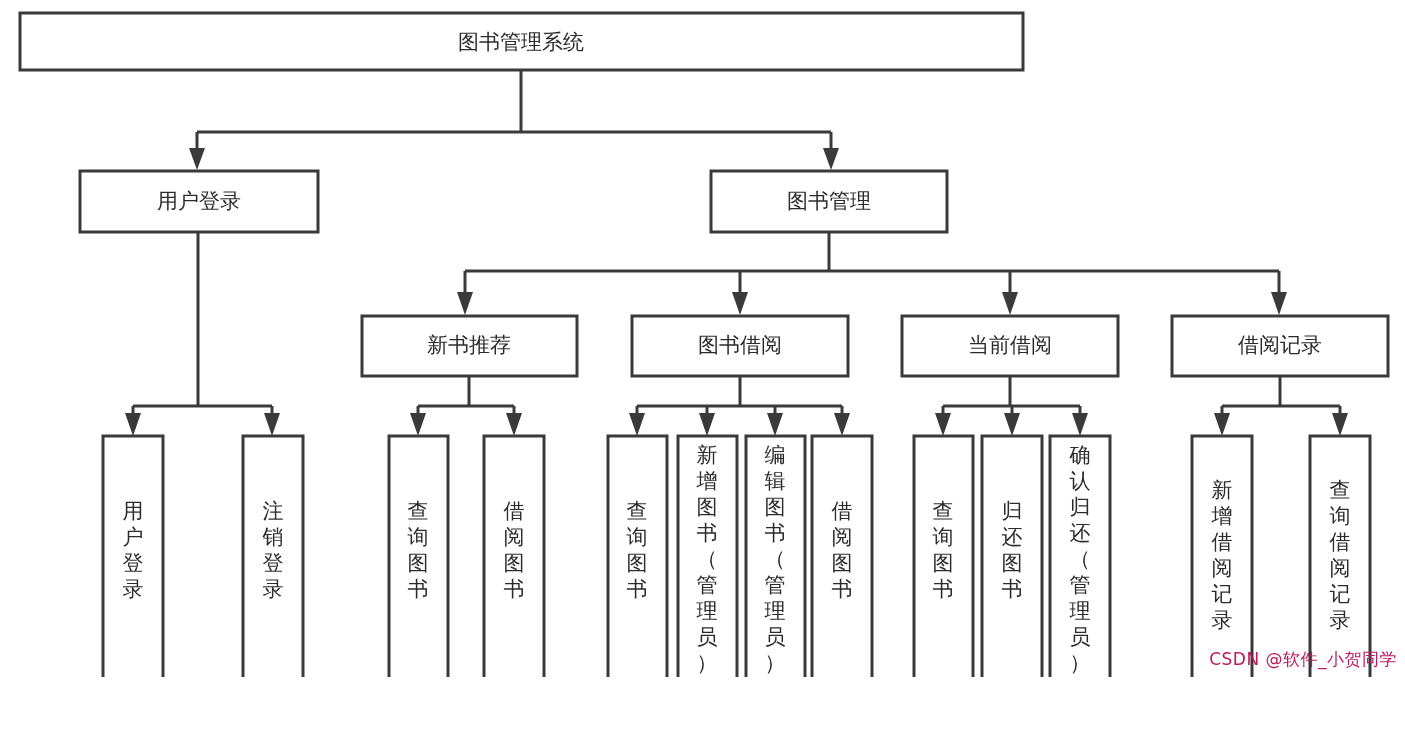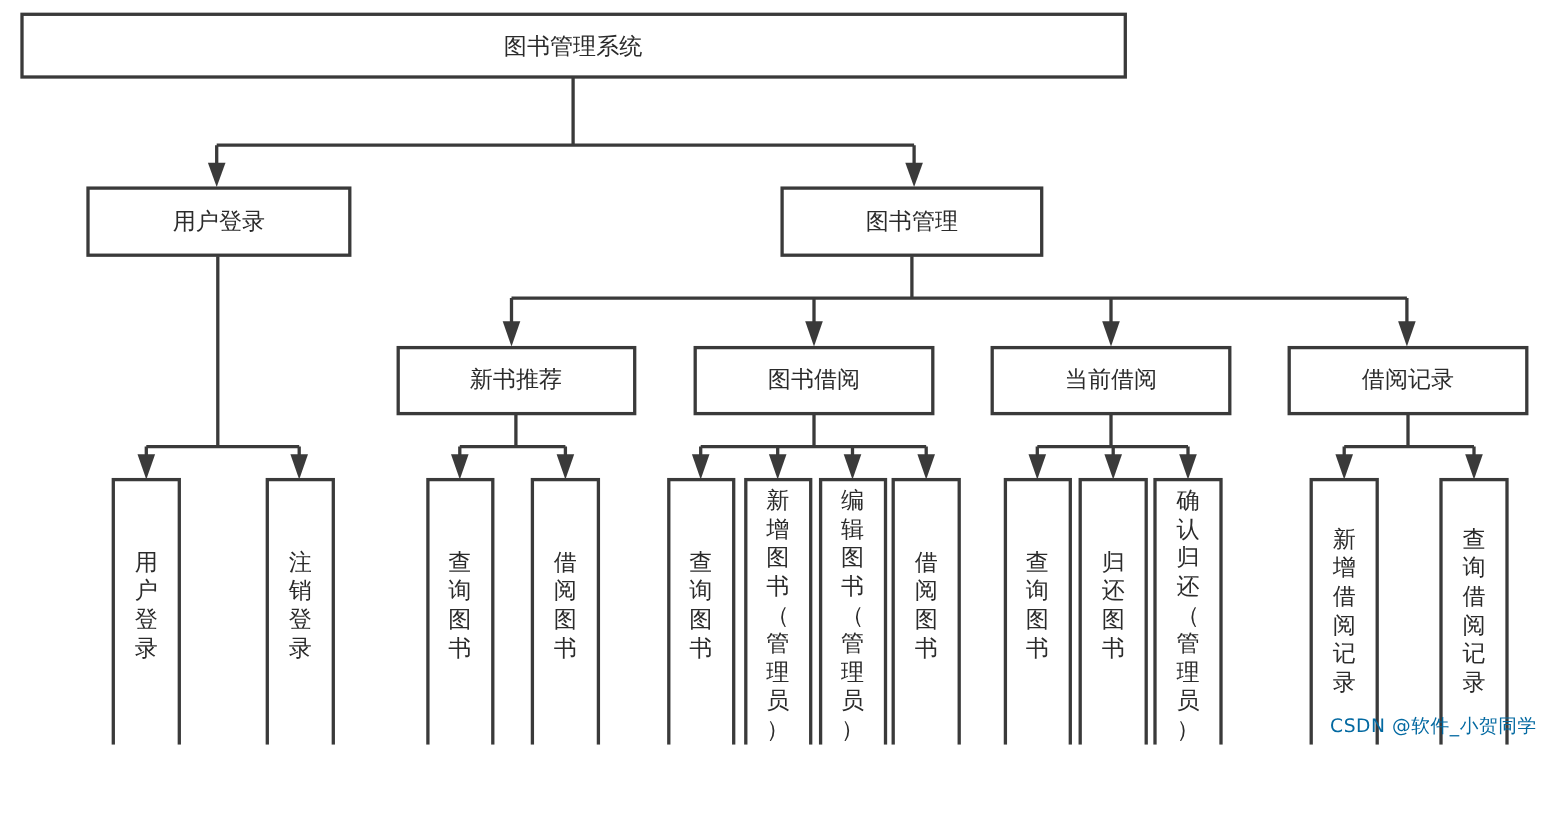--- a/index.html
+++ b/index.html
@@ -53,21 +53,21 @@
     font-family: "DejaVu Sans", "Liberation Sans", sans-serif;
     font-size: 21px;
     text-anchor: middle;
   }
   .watermark-text {
     position: absolute;
     right: 8px;
     bottom: 6px;
     font-family: "DejaVu Sans", "Liberation Sans", sans-serif;
     font-size: 17px;
-    color: #0369a1;
+    color: #be185d;
     white-space: nowrap;
     letter-spacing: 0.5px;
     pointer-events: none;
   }
 </style>
 </head>
 <body>
 
 <div id="diagram-root">
 

